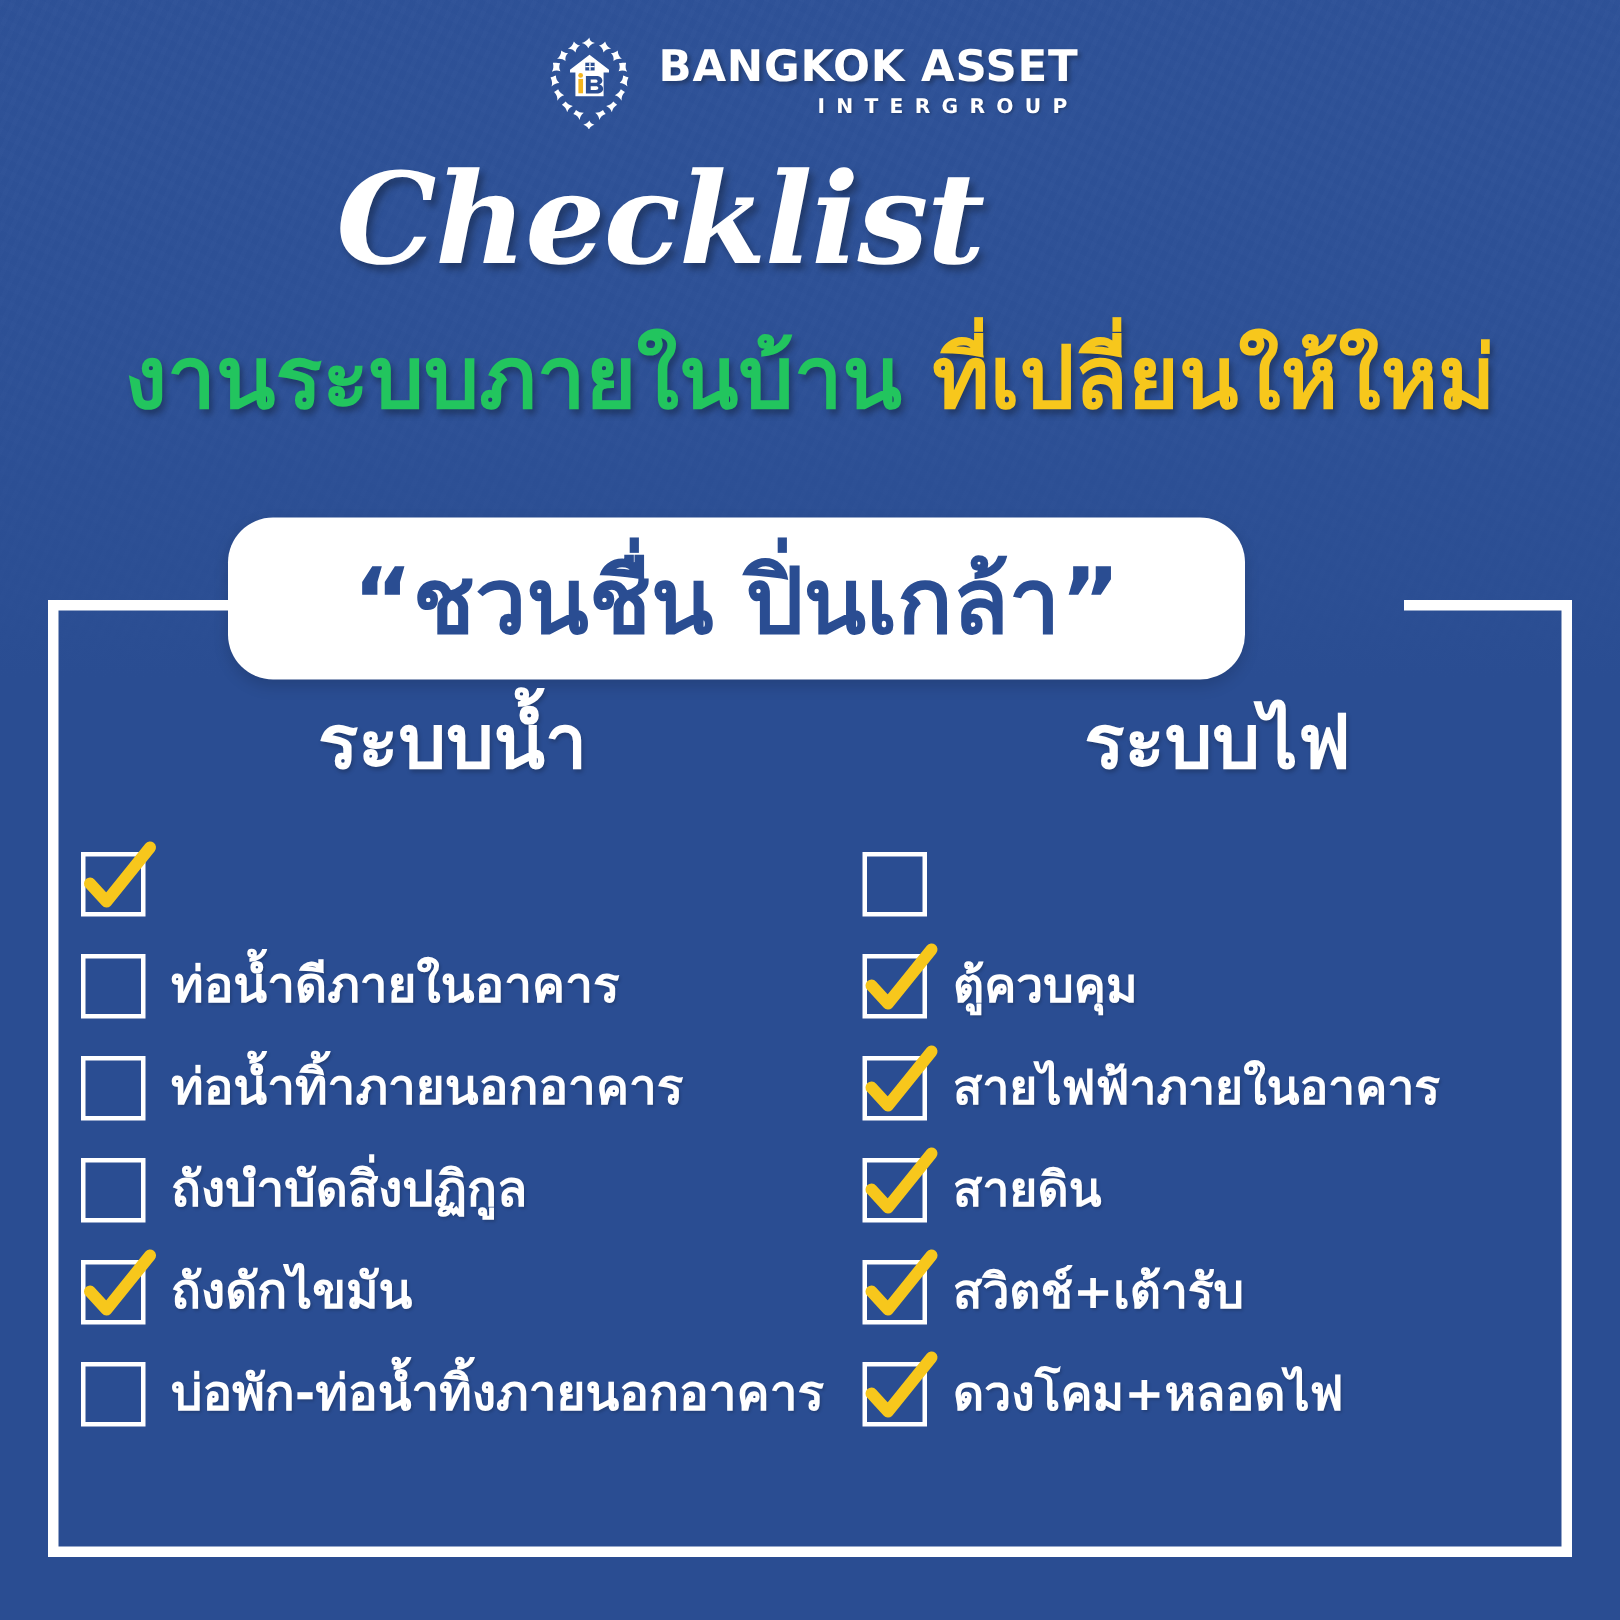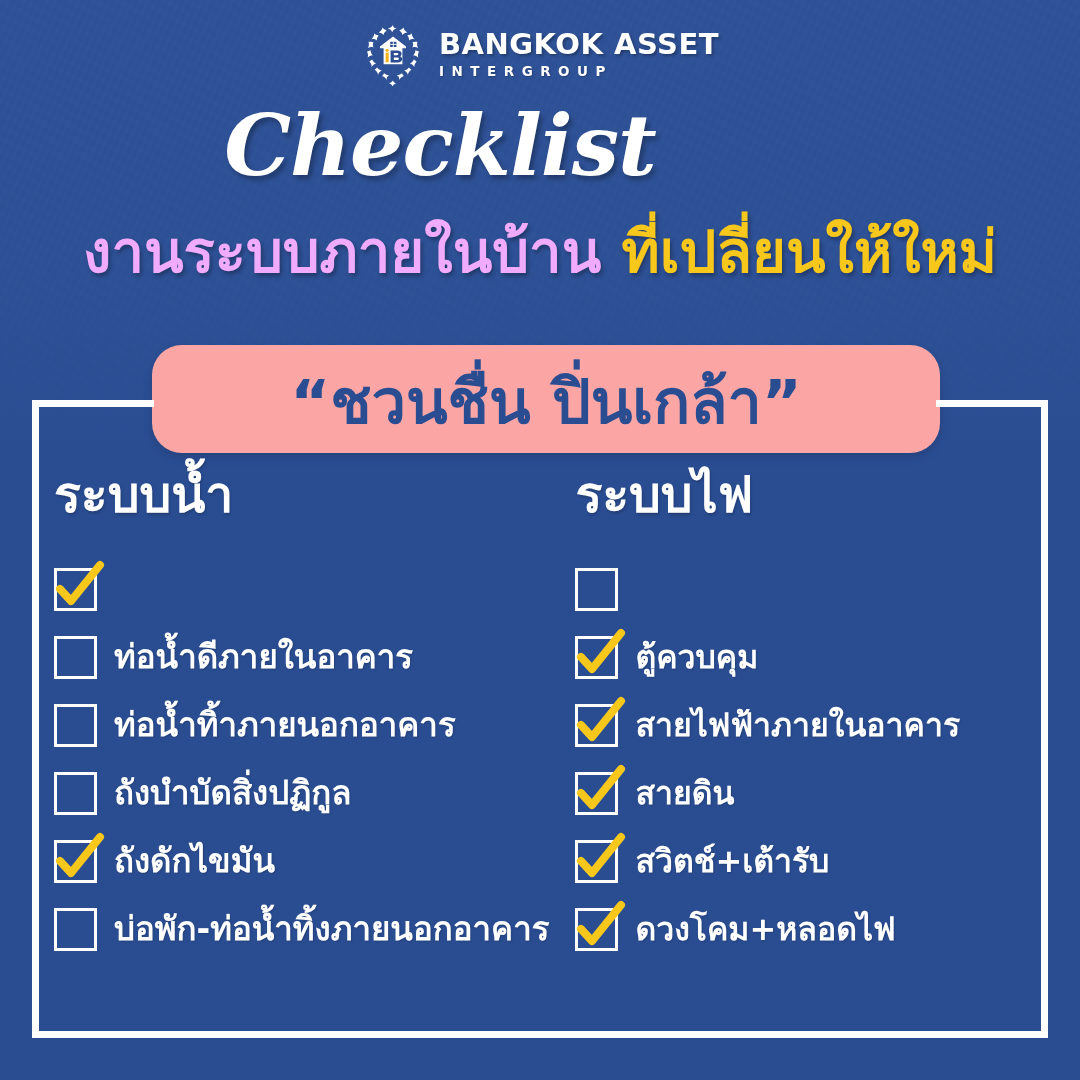--- a/index.html
+++ b/index.html
@@ -68,21 +68,21 @@
     position:absolute; inset:0;
     background:linear-gradient(180deg, rgba(42,77,146,.74) 0%, rgba(42,77,146,.80) 55%, rgba(42,77,146,.92) 88%, #2a4d92 100%);
   }
 
   
   .logo-row {
     position:absolute; top:22px; left:0; width:1080px;
     display:flex; align-items:center; justify-content:center; gap:14px;
   }
   .logo-mark { width:64px; height:64px; position:relative; flex:0 0 auto; }
-  .logo-type { display:flex; flex-direction:column; align-items:flex-start; }
+  .logo-type { display:flex; flex-direction:column; align-items:flex-end; }
   .logo-name {
     color:#ffffff; font-size:29px; font-weight:bold; letter-spacing:.5px;
     line-height:1; text-shadow:2px 2px 3px rgba(0,0,0,.28);
     font-family:"DejaVu Sans","Liberation Sans",sans-serif;
   }
   .logo-sub {
     color:#ffffff; font-size:13.5px; font-weight:bold; letter-spacing:7.5px;
     line-height:1; margin-top:6px; text-shadow:1px 1px 2px rgba(0,0,0,.25);
   }
 
@@ -94,27 +94,27 @@
     letter-spacing:-1px;
     text-shadow:3px 4px 5px rgba(0,0,0,.3);
   }
 
   .subhead {
     position:absolute; top:223px; left:0; width:1080px; text-align:center;
     font-size:58px; font-weight:bold; line-height:1;
     white-space:nowrap;
     text-shadow:2px 3px 4px rgba(0,0,0,.3);
   }
-  .subhead .w { color:#f0abfc; }
+  .subhead .w { color:#22c55e; }
   .subhead .y { color:#f7c71c; }
 
   
   .banner {
-    position:absolute; left:152px; top:345px; width:788px; height:108px;
-    background:#fca5a5; border-radius:30px;
+    position:absolute; left:152px; top:345px; width:678px; height:108px;
+    background:#ffffff; border-radius:30px;
     display:flex; align-items:center; justify-content:center;
     box-shadow:0 4px 10px rgba(0,0,0,.15);
   }
   .banner-text {
     color:#2a4d92; font-size:61px; font-weight:bold; line-height:1;
     white-space:nowrap;
     transform:translateY(2px);
   }
 
   
@@ -135,21 +135,21 @@
   
   .columns {
     position:absolute; left:32px; top:470px; width:1016px; height:560px;
     display:flex;
   }
   .col { flex:1 1 50%; padding:0 0 0 22px; }
   .col.right { padding-left:26px; }
 
   .col-title {
     color:#ffffff; font-size:50px; font-weight:bold; line-height:1;
-    text-align:left; margin-bottom:48px;
+    text-align:center; margin-bottom:48px;
     text-shadow:1px 2px 3px rgba(0,0,0,.22);
   }
 
   .items { display:flex; flex-direction:column; gap:25px; }
 
   .item { display:flex; align-items:center; gap:17px; }
 
   .checkbox {
     position:relative; flex:0 0 auto;
     width:43px; height:43px;

